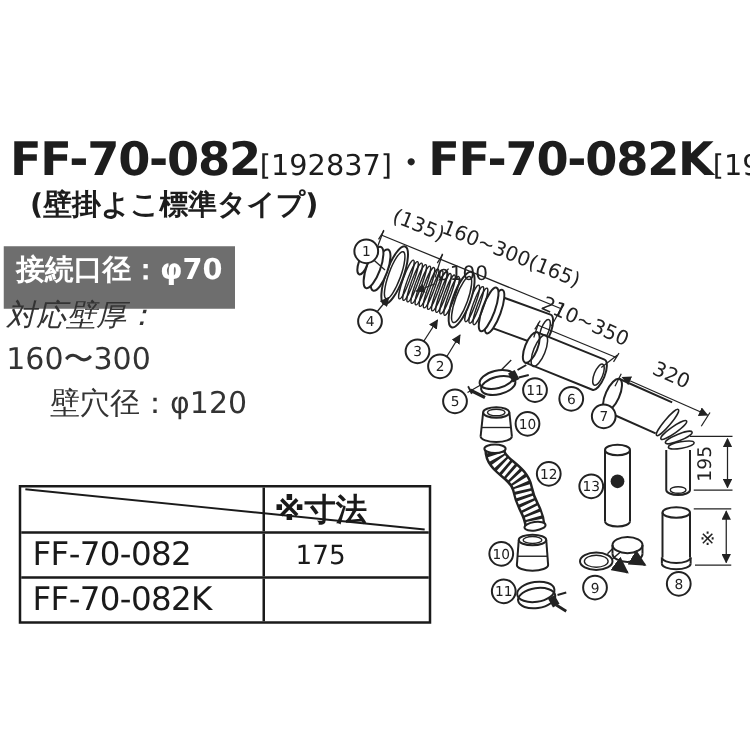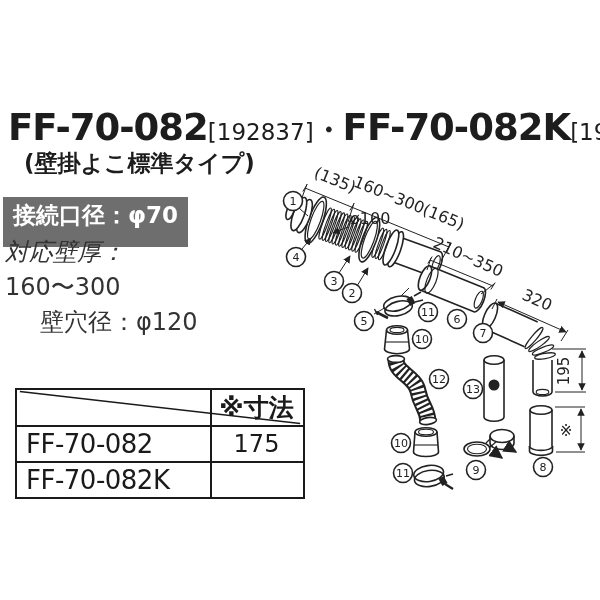--- a/index.html
+++ b/index.html
@@ -11,31 +11,31 @@
   .model{font-size:37px;font-weight:600;color:#1d1d1d;}
   .code{font-size:23px;font-weight:500;color:#1d1d1d;letter-spacing:0;}
   .dot-sep{font-size:30px;font-weight:600;}
   .subtitle{left:24px;top:148px;font-size:23px;font-weight:700;color:#1d1d1d;white-space:nowrap;letter-spacing:0;}
   
   .badge{left:3px;top:197px;background:#6e6e6e;color:#fff;font-size:23px;font-weight:700;
          padding:3px 10px 16px 10px;white-space:nowrap;}
   .spec-line{left:5px;font-size:24px;color:#333;white-space:nowrap;}
   .spec1{top:236px;font-style:italic;} .spec2{top:271px;} .spec3{top:306px;margin-left:35px;}
   
-  .tbl{left:15px;top:388px;width:290px;border:2px solid #1a1a1a;box-sizing:border-box;}
+  .tbl{left:15px;top:388px;width:330px;border:2px solid #1a1a1a;box-sizing:border-box;}
   .trow{display:flex;border-top:2px solid #1a1a1a;}
   .trow:first-child{border-top:none;}
   .tc{box-sizing:border-box;display:flex;align-items:center;}
   .tc1{width:195px;border-right:2px solid #1a1a1a;padding-left:9px;}
   .tc2{width:89px;justify-content:center;}
   .th{height:35px;position:relative;}
   .tr{height:34px;}
   .thead-label{font-size:25px;font-weight:600;color:#1a1a1a;}
   .tmodel{font-size:26px;color:#1a1a1a;letter-spacing:-0.5px;}
-  .tval{font-size:24px;color:#1a1a1a;}
+  .tval{font-size:21px;color:#1a1a1a;}
   .diag-cell-svg{position:absolute;left:0;top:0;width:100%;height:100%;}
   
   svg text{font-family:"DejaVu Sans","Liberation Sans",sans-serif;}
   .dimtxt{font-size:16px;fill:#222;}
   .dimtxt-sm{font-size:15px;fill:#222;}
   .plbl-t{font-size:11px;fill:#222;}
 </style>
 </head>
 <body>
 

